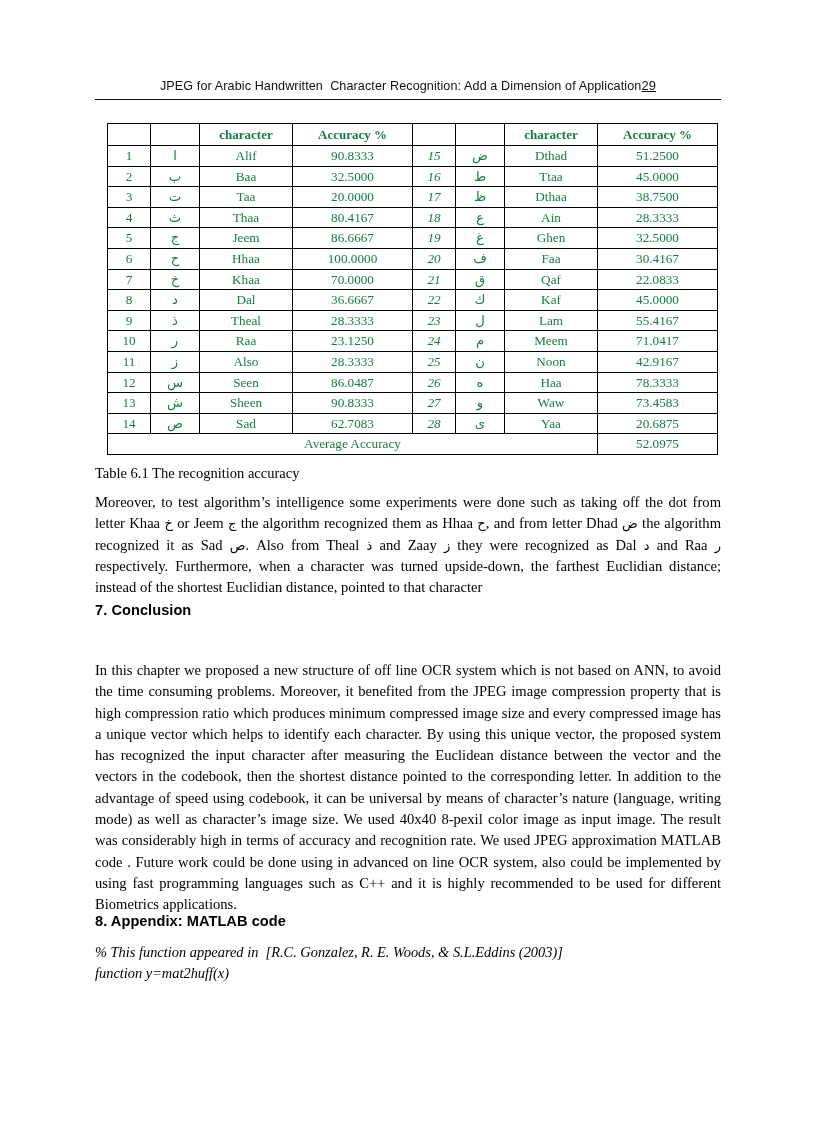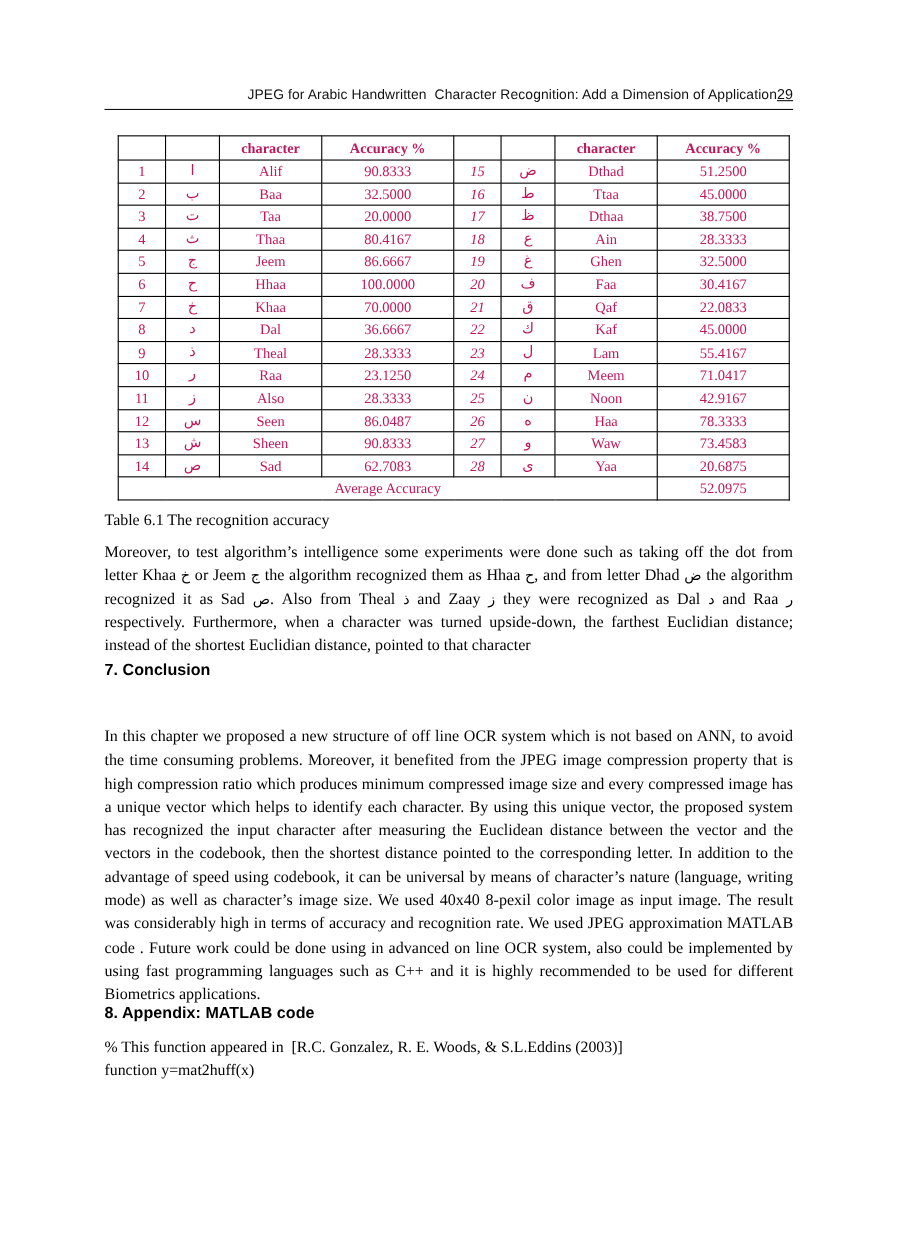--- a/index.html
+++ b/index.html
@@ -25,21 +25,21 @@
   }
 
   
   .runhead {
     position: absolute;
     left: 95px;
     top: 78px;
     width: 626px;
     display: flex;
     align-items: baseline;
-    justify-content: flex-end;
+    justify-content: center;
     font-family: "Liberation Sans", "DejaVu Sans", sans-serif;
     font-size: 12.6px;
     letter-spacing: 0.1px;
     color: #111;
   }
   .runhead-title { white-space: pre; }
   .runhead-page { font-weight: 400; font-size: 13px; text-decoration: underline; }
   .runhead-rule {
     position: absolute;
     left: 95px;
@@ -54,21 +54,21 @@
     position: absolute;
     left: 107px;
     top: 123px;
     width: 603px;
   }
   table.acc {
     border-collapse: collapse;
     width: 603px;
     table-layout: fixed;
     font-size: 13.2px;
-    color: #be185d;
+    color: #15803d;
   }
   table.acc td, table.acc th {
     border: 1px solid #000;
     padding: 0;
     height: 19.6px;
     line-height: 19.6px;
     text-align: center;
     vertical-align: middle;
     font-weight: 400;
     font-size: 13.2px;
@@ -135,20 +135,21 @@
   #heading-conclusion { top: 602px; }
   #heading-appendix   { top: 913px; }
 
   .codeblock {
     position: absolute;
     left: 95px;
     top: 942px;
     width: 626px;
     font-size: 14.4px;
     line-height: 20.5px;
+    font-style: italic;
   }
   .codeblock div { white-space: pre-wrap; }
 </style>
 </head>
 <body>
 
 <div class="page">
 
   <div class="runhead">
     <span class="runhead-title">JPEG for Arabic Handwritten  Character Recognition: Add a Dimension of Application</span>

